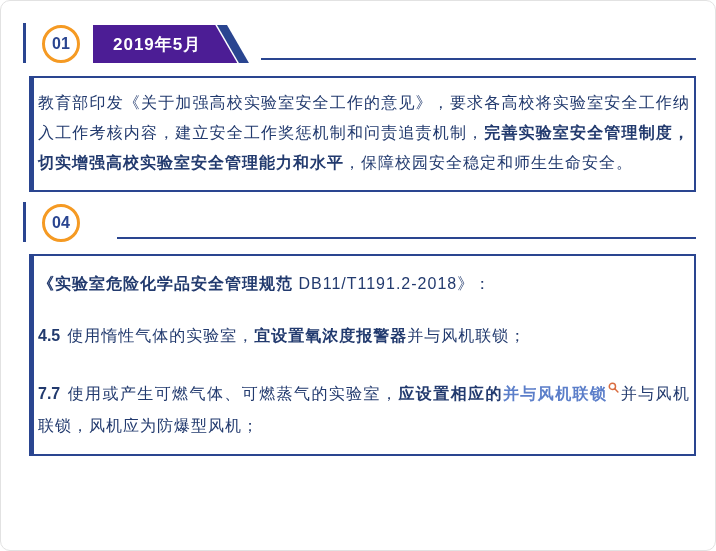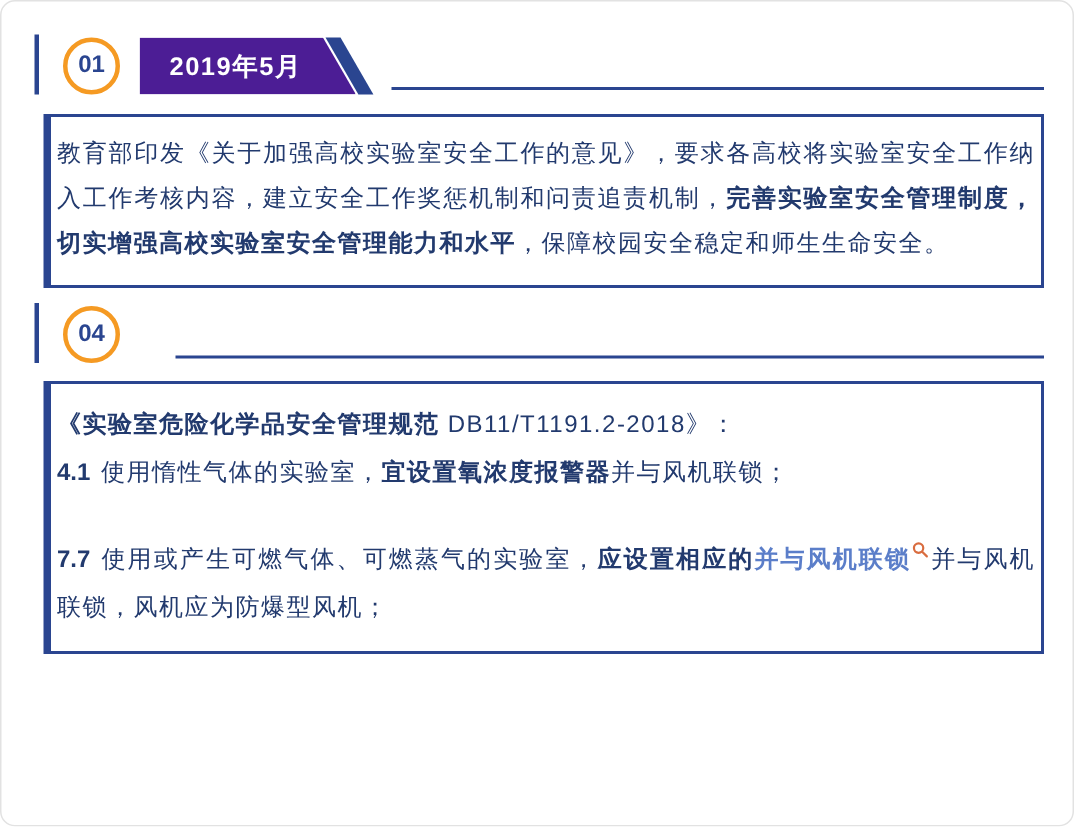--- a/index.html
+++ b/index.html
@@ -31,21 +31,21 @@
   .textbox{
     border:2px solid #2a4590;border-left-width:5px;
     margin-top:13px;padding:10px 4px 12px;
     font-size:16px;color:#223a6e;text-align:justify;letter-spacing:1px;
   }
   .textbox.first{line-height:30px;}
   .textbox.second{line-height:32px;padding-top:12px;}
   .sec2{margin-top:10px;}
   .sec2 .textbox{margin-top:12px;}
   .textbox p{margin:0;}
-  p.doc-title{}
+  p.doc-title{margin-bottom:20px;}
   p.clause{margin-bottom:26px;}
   p.clause:last-child{margin-bottom:0;}
   .b{font-weight:bold;}
   .num{font-weight:bold;margin-right:7px;letter-spacing:0;}
   .link{color:#5b7ec9;font-weight:bold;text-decoration:none;cursor:pointer;}
   .search-sup{color:#d96c3f;line-height:0;margin:0 1px;vertical-align:6px;}
   .search-sup svg{display:inline-block;}
 </style>
 </head>
 <body>
@@ -77,21 +77,21 @@
       <div class="vbar"></div>
       <div class="badge">
         <span>04</span>
       </div>
       <div class="hline"></div>
     </div>
 
     <div class="textbox second">
       <p class="doc-title"><span class="b">《实验室危险化学品安全管理规范</span><span> DB11/T1191.2-2018》：</span></p>
 
-      <p class="clause"><span class="num">4.1</span><span>使用惰性气体的实验室，</span><span class="b">宜设置氧浓度报警器</span><span>并与风机联锁；</span></p>
+      <p class="clause"><span class="num">4.5</span><span>使用惰性气体的实验室，</span><span class="b">宜设置氧浓度报警器</span><span>并与风机联锁；</span></p>
 
       <p class="clause"><span class="num">7.7</span><span>使用或产生可燃气体、可燃蒸气的实验室，</span><span class="b">应设置相应的</span><a class="link">并与风机联锁</a><sup class="search-sup"><svg width="11" height="11" viewBox="0 0 12 12">
               <circle cx="4.8" cy="4.8" r="3.4" fill="none" stroke="currentColor" stroke-width="1.6"></circle>
               <line x1="7.4" y1="7.4" x2="10.8" y2="10.8" stroke="currentColor" stroke-width="1.6" stroke-linecap="round"></line>
             </svg></sup><span>并与风机联锁，风机应为防爆型风机；</span></p>
 
     </div>
   </section>
 
 </div>

